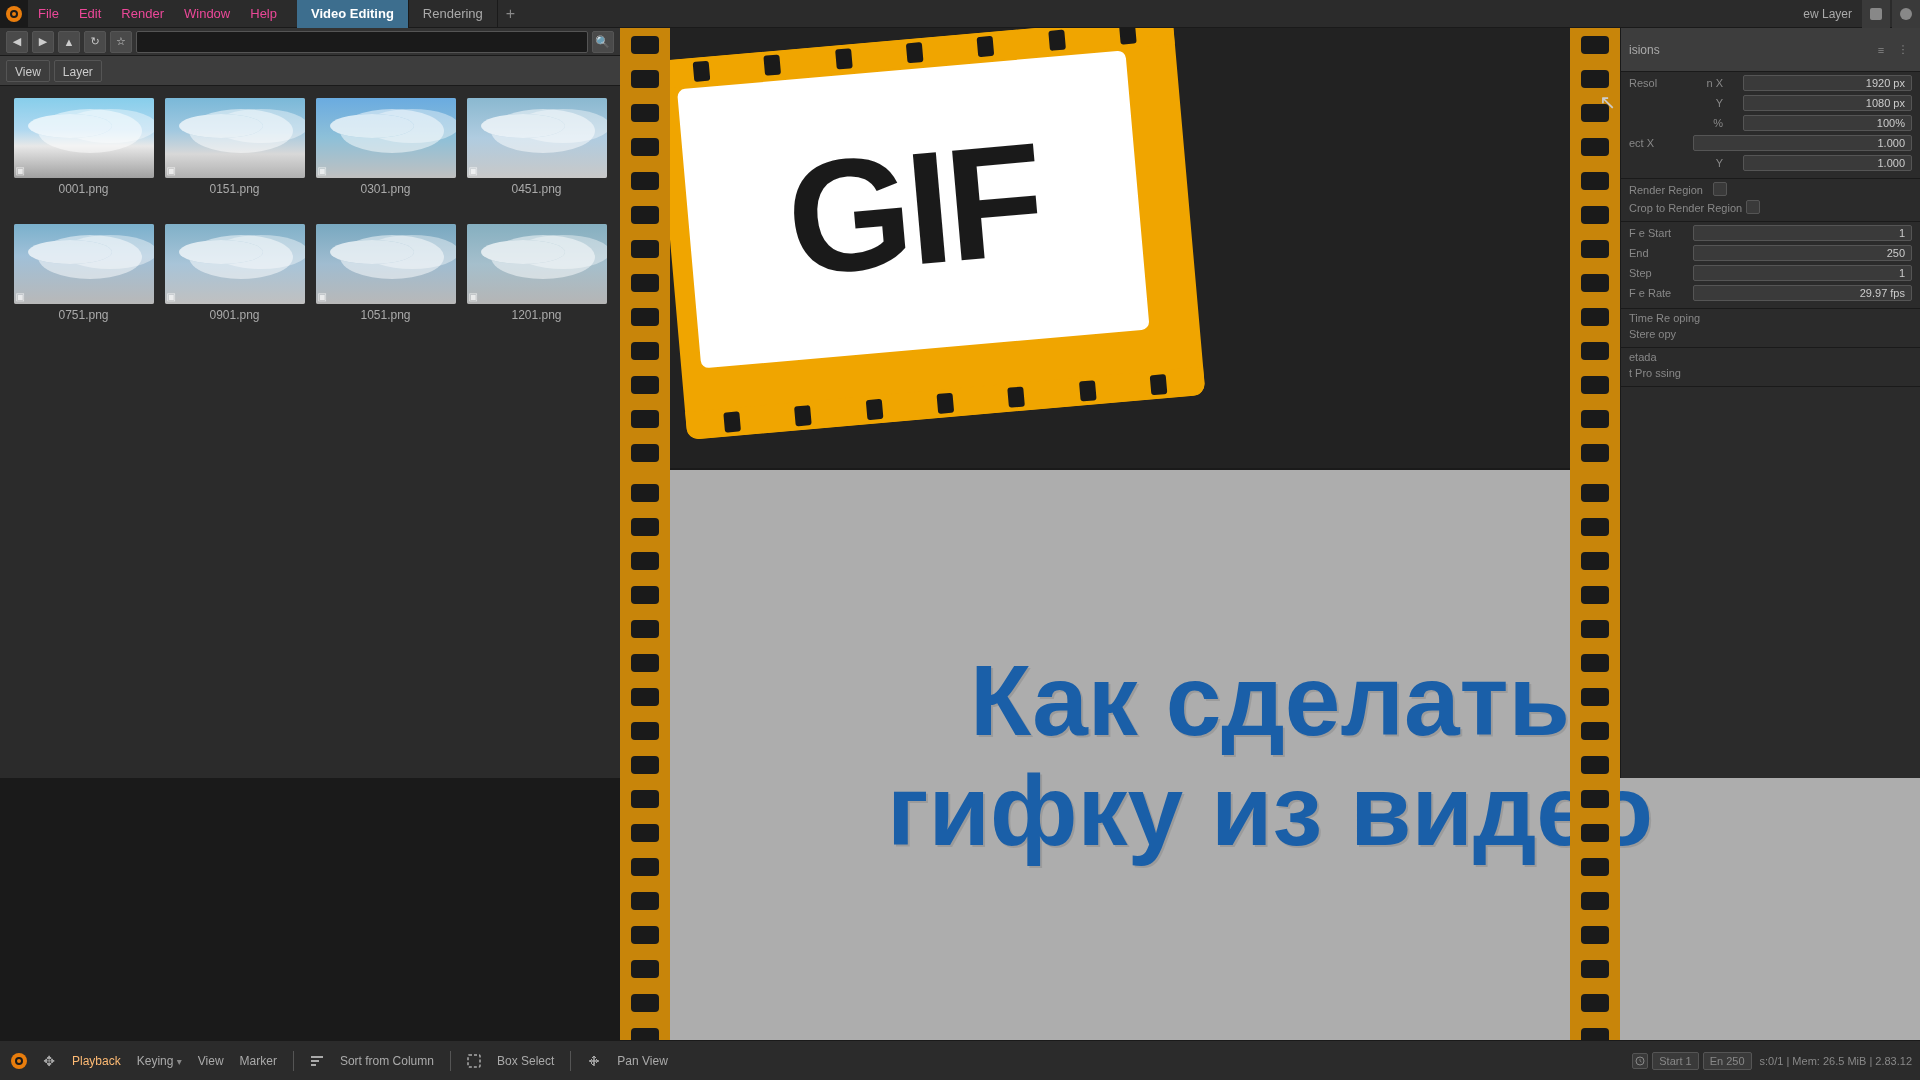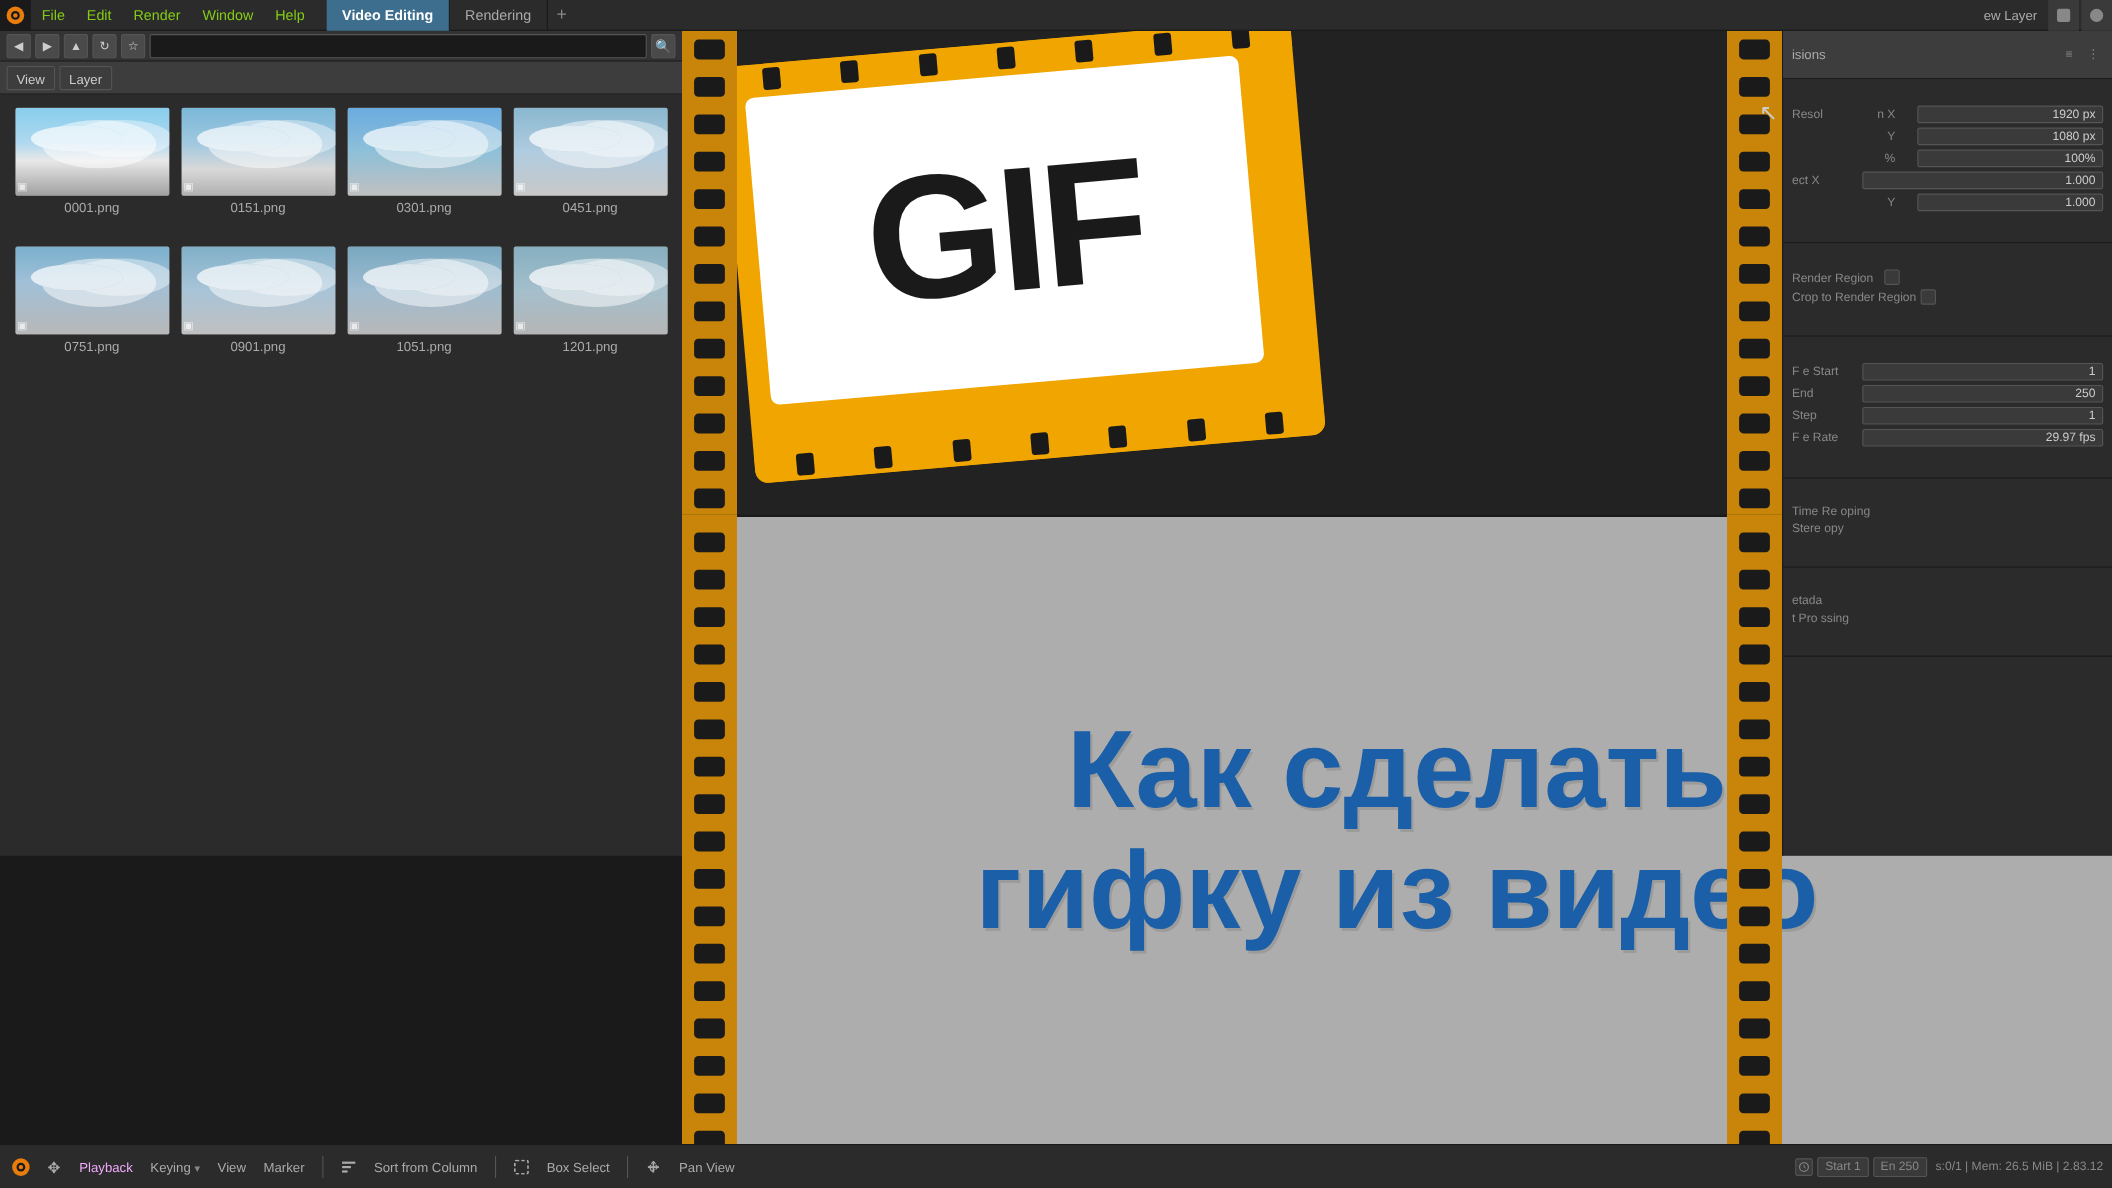--- a/index.html
+++ b/index.html
@@ -32,21 +32,21 @@
       background: #1a1a1a;
       flex-shrink: 0;
     }
     .menu-logo svg {
       width: 18px; height: 18px;
     }
     .menu-item {
       padding: 0 10px;
       height: 28px;
       line-height: 28px;
-      color: #84cc16;
+      color: #ec4899;
       font-size: 13px;
       cursor: pointer;
       white-space: nowrap;
     }
     .workspace-tabs {
       display: flex;
       align-items: center;
       margin-left: 10px;
     }
     .workspace-tab {
@@ -373,21 +373,21 @@
       width: 18px;
       height: 18px;
       color: #888;
       font-size: 11px;
       display: flex;
       align-items: center;
       justify-content: center;
       cursor: pointer;
     }
     .prop-section {
-      padding: 24px 8px;
+      padding: 3px 8px;
       border-bottom: 1px solid #1a1a1a;
     }
     .prop-row {
       display: flex;
       align-items: center;
       margin-bottom: 4px;
       gap: 4px;
     }
     .prop-label {
       color: #888;
@@ -440,21 +440,21 @@
       color: #aaa;
       font-size: 14px;
       cursor: pointer;
     }
     .bottom-btn {
       color: #aaa;
       font-size: 12px;
       cursor: pointer;
       padding: 2px 4px;
     }
-    .bottom-btn.active { color: #f0abfc; }
+    .bottom-btn.active { color: #fdba74; }
     .bottom-right-info {
       color: #888;
       font-size: 11px;
       text-align: right;
     }
     .frame-info {
       color: #888;
       font-size: 11px;
       padding: 2px 6px;
       background: #3a3a3a;

